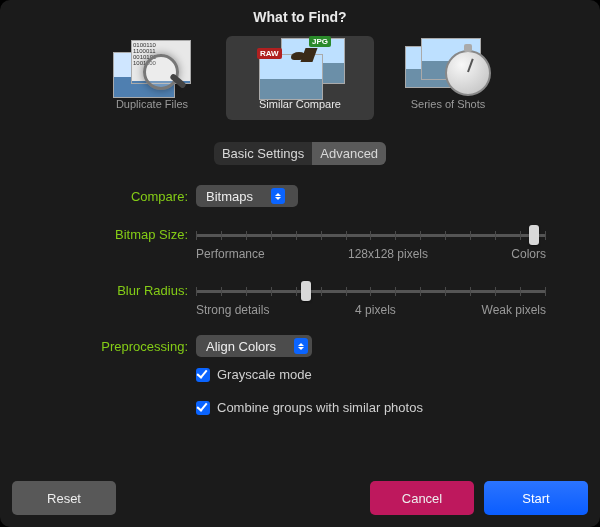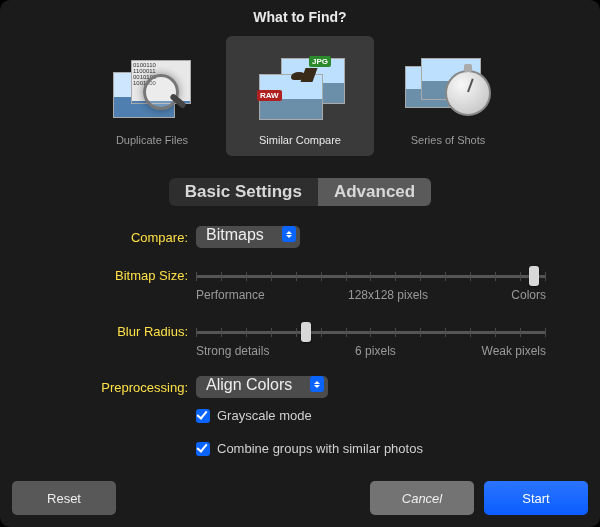--- a/index.html
+++ b/index.html
@@ -17,68 +17,68 @@
   }
   html,body{margin:0;padding:0;background:#000;}
   body{font-family:-apple-system,"Helvetica Neue",Arial,sans-serif;font-size:13px;color:var(--fg);}
   .window{
     width:600px;height:527px;background:var(--bg);border-radius:10px;overflow:hidden;
     box-sizing:border-box;padding:0 12px 12px 12px;display:flex;flex-direction:column;
     box-shadow:0 0 0 1px #000;
   }
   .titlebar{height:34px;display:flex;align-items:center;justify-content:center;font-size:14px;font-weight:600;color:#eaeaea;}
   .modes{display:flex;justify-content:center;gap:0;margin-top:2px;}
-  .mode{width:148px;height:120px;display:flex;flex-direction:column;align-items:center;justify-content:flex-end;
+  .mode{width:148px;height:84px;display:flex;flex-direction:column;align-items:center;justify-content:flex-start;
     padding-bottom:10px;box-sizing:border-box;border-radius:6px;cursor:pointer;}
   .mode.selected{background:var(--tab-sel);}
   .mode .label{font-size:11px;color:var(--fg-dim);margin-top:8px;}
   .mode.selected .label{color:#e8e8e8;}
   .icon-wrap{width:90px;height:70px;position:relative;}
   
   .dup .pic1,.dup .pic2{position:absolute;width:60px;height:44px;background:#fff;border:1px solid #aaa;}
   .dup .pic1{left:6px;top:16px;background:linear-gradient(#cfe6ff 0 55%,#4f7fb0 55%);}
   .dup .pic2{left:24px;top:4px;background:linear-gradient(#e8e8e8 0 40px,#4f7fb0 0);color:#333;
     font-size:6px;line-height:6px;padding:1px;box-sizing:border-box;overflow:hidden;}
   .dup .lens{position:absolute;left:36px;top:18px;width:30px;height:30px;border:3px solid #777;border-radius:50%;
     background:rgba(255,255,255,0.2);box-shadow:0 0 8px rgba(0,0,0,0.4);}
   .dup .handle{position:absolute;left:62px;top:42px;width:18px;height:6px;background:#444;border-radius:3px;
     transform:rotate(40deg);}
   
   .sim .pic1,.sim .pic2{position:absolute;width:62px;height:44px;background:#fff;border:1px solid #aaa;}
   .sim .pic1{left:4px;top:18px;background:linear-gradient(#bde0ff 0 55%,#6b8fa8 55%);}
   .sim .pic2{left:26px;top:2px;background:linear-gradient(#bde0ff 0 55%,#6b8fa8 55%);}
   .sim .badge{position:absolute;font-size:8px;font-weight:700;color:#fff;padding:1px 3px;border-radius:2px;}
   .sim .badge.jpg{right:14px;top:0;background:#2b8a2b;}
-  .sim .badge.raw{left:2px;top:34px;background:#b02020;}
+  .sim .badge.raw{left:2px;top:12px;background:#b02020;}
   .sim .bird{position:absolute;left:36px;top:12px;width:36px;height:16px;}
   .sim .bird::before{content:"";position:absolute;left:0;top:4px;width:16px;height:8px;background:#3a2a18;
     border-radius:50% 50% 50% 20%/60% 60% 40% 40%;}
   .sim .bird::after{content:"";position:absolute;left:12px;top:0;width:12px;height:14px;background:#3a2a18;
     transform:skew(-20deg);}
   
   .ser .pic1,.ser .pic2{position:absolute;width:58px;height:40px;background:#fff;border:1px solid #aaa;}
   .ser .pic1{left:2px;top:10px;background:linear-gradient(#bde0ff 0 55%,#6b8fa8 55%);}
   .ser .pic2{left:18px;top:2px;background:linear-gradient(#bde0ff 0 55%,#6b8fa8 55%);}
   .ser .stopwatch{position:absolute;right:2px;top:14px;width:42px;height:42px;border-radius:50%;
     background:radial-gradient(circle at 35% 30%,#f8f8f8,#bcbcbc);border:2px solid #888;}
   .ser .stopwatch::before{content:"";position:absolute;left:50%;top:-8px;width:8px;height:8px;background:#aaa;
     border-radius:2px;transform:translateX(-50%);}
   .ser .stopwatch::after{content:"";position:absolute;left:50%;top:6px;width:2px;height:14px;background:#555;
     transform-origin:bottom center;transform:translateX(-50%) rotate(20deg);}
   
   .seg{display:flex;justify-content:center;margin-top:22px;}
   .seg-ctl{display:flex;background:var(--seg-bg);border-radius:6px;overflow:hidden;}
-  .seg-item{padding:4px 16px;font-size:17px;color:#d8d8d8;cursor:pointer;font-weight:bold;}
+  .seg-item{padding:4px 8px;font-size:13px;color:#d8d8d8;cursor:pointer;}
   .seg-item.selected{background:var(--seg-sel);}
   
   .form{margin-top:20px;display:grid;grid-template-columns:176px 1fr;column-gap:8px;row-gap:4px;}
-  .form-label{grid-column:1;text-align:right;color:#fde047;font-size:13px;padding-top:4px;white-space:nowrap;}
+  .form-label{grid-column:1;text-align:right;color:#84cc16;font-size:13px;padding-top:4px;white-space:nowrap;}
   .form-field{grid-column:2;}
-  .select{display:inline-flex;align-items:flex-start;background:var(--btn-bg);border-radius:5px;height:22px;
-    padding:0 4px 0 10px;font-size:16px;color:#eee;cursor:pointer;min-width:88px;gap:18px;}
+  .select{display:inline-flex;align-items:center;background:var(--btn-bg);border-radius:5px;height:22px;
+    padding:0 4px 0 10px;font-size:13px;color:#eee;cursor:pointer;min-width:88px;gap:18px;}
   .select .arrows{width:14px;height:16px;border-radius:3px;background:var(--accent);
     display:flex;flex-direction:column;align-items:center;justify-content:center;}
   .select .arrows::before,.select .arrows::after{content:"";border-left:3px solid transparent;border-right:3px solid transparent;}
   .select .arrows::before{border-bottom:3px solid #fff;margin-bottom:1px;}
   .select .arrows::after{border-top:3px solid #fff;}
   
   .slider{position:relative;height:24px;display:flex;align-items:center;width:350px;}
   .track{position:absolute;left:0;right:0;height:3px;background:var(--slider-track);border-radius:2px;}
   .ticks{position:absolute;left:0;right:0;display:flex;justify-content:space-between;}
   .ticks span{width:1px;height:9px;background:#4a4a4a;display:block;}
@@ -89,21 +89,21 @@
   
   .check-row{display:flex;align-items:center;gap:7px;margin:4px 0;}
   .check{width:14px;height:14px;border-radius:3px;background:var(--accent);position:relative;cursor:pointer;}
   .check::after{content:"";position:absolute;left:3px;top:0px;width:4px;height:8px;border:solid #fff;
     border-width:0 2px 2px 0;transform:rotate(40deg);}
   
   .footer{margin-top:auto;display:flex;align-items:center;padding-top:12px;}
   .spacer{flex:1;}
   .btn{height:34px;border-radius:5px;padding:0 0;font-size:13px;display:flex;align-items:center;
     justify-content:center;cursor:pointer;min-width:104px;}
-  .btn.secondary{background:#737373;color:#eee;margin-left:10px;font-style:italic;}
+  .btn.secondary{background:#be185d;color:#eee;margin-left:10px;}
   .btn.reset{background:#585858;color:#eee;min-width:104px;}
   .btn.primary{background:linear-gradient(#2b74ff,#0a5dff);color:#fff;margin-left:10px;}
 </style>
 </head>
 <body>
 
 <div class="window">
 
   <div class="titlebar">What to Find?</div>
 
@@ -202,21 +202,21 @@
             <span></span>
             <span></span>
             <span></span>
             <span></span>
             <span></span>
           </div>
         <div class="knob" id="knob-blur" style="left: 105.4px;"></div>
       </div>
       <div class="slider-labels">
         <span>Strong details</span>
-        <span>6 pixels</span>
+        <span>4 pixels</span>
         <span>Weak pixels</span>
       </div>
     </div>
 
     <div class="form-label">Preprocessing:</div>
     <div class="form-field">
       <div class="select">
         <span>Align Colors</span>
         <span class="arrows"></span>
       </div>

